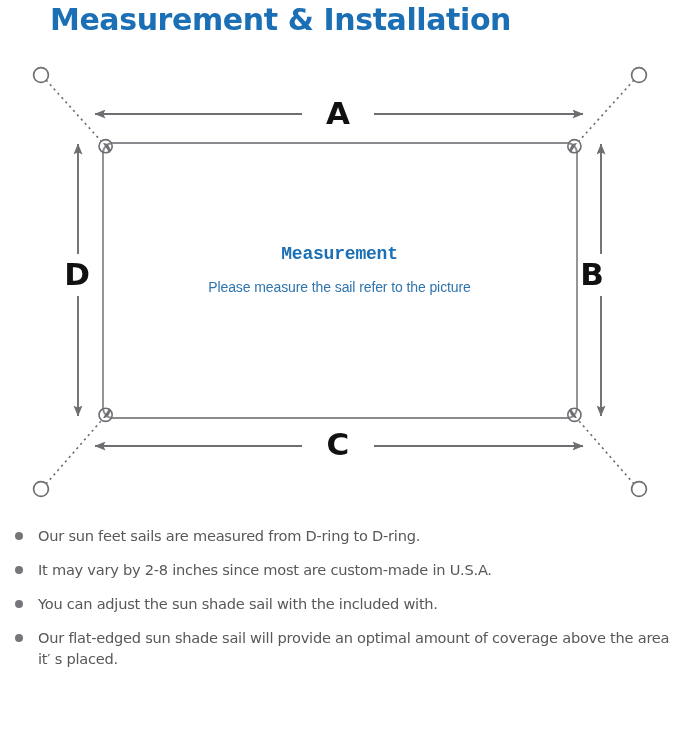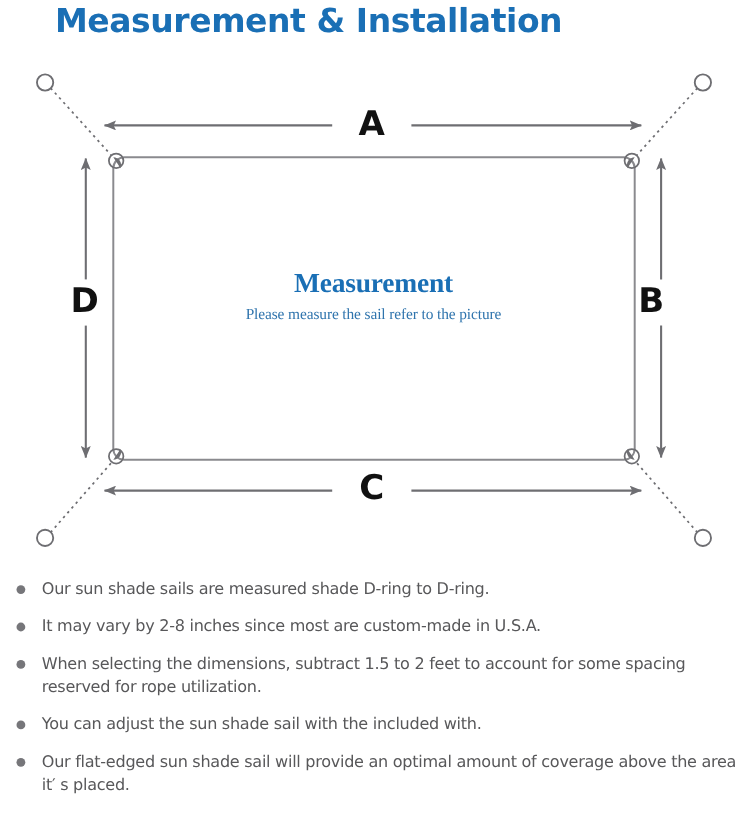--- a/index.html
+++ b/index.html
@@ -47,29 +47,29 @@
 
   
   .center-label {
     position: absolute;
     width: 679px;
     text-align: center;
     white-space: nowrap;
   }
   #measurement-heading {
     top: 244px;
-    font-family: Liberation Serif, serif;
-    font-size: 25px;
+    font-family: Liberation Mono, monospace;
+    font-size: 18px;
     font-weight: bold;
     color: #1a6fb5;
     letter-spacing: -0.2px;
   }
   #measurement-sub {
     top: 279px;
-    font-family: Liberation Serif, serif;
+    font-family: Liberation Sans, sans-serif;
     font-size: 14px;
     font-weight: normal;
     color: #2f74ad;
     letter-spacing: -0.1px;
   }
 
   
   .dim-letter {
     position: absolute;
     font-family: "DejaVu Sans", sans-serif;
@@ -195,31 +195,27 @@
 
 <div class="dim-letter" id="dim-b">B</div>
 
 <div class="dim-letter" id="dim-c">C</div>
 
 <div class="dim-letter" id="dim-d">D</div>
 
 <ul id="notes-list">
   <li class="note-item">
     <span class="note-bullet"></span>
-    <span>Our sun shade sails are measured shade D-ring to D-ring.</span>
+    <span>Our sun feet sails are measured from D-ring to D-ring.</span>
   </li>
   <li class="note-item">
     <span class="note-bullet"></span>
     <span>It may vary by 2-8 inches since most are custom-made in U.S.A.</span>
   </li>
   <li class="note-item">
     <span class="note-bullet"></span>
-    <span>When selecting the dimensions, subtract 1.5 to 2 feet to account for some spacing reserved for rope utilization.</span>
-  </li>
-  <li class="note-item">
-    <span class="note-bullet"></span>
     <span>You can adjust the sun shade sail with the included with.</span>
   </li>
   <li class="note-item">
     <span class="note-bullet"></span>
     <span>Our flat-edged sun shade sail will provide an optimal amount of coverage above the area it′ s placed.</span>
   </li>
 </ul>
 
 </body></html>

